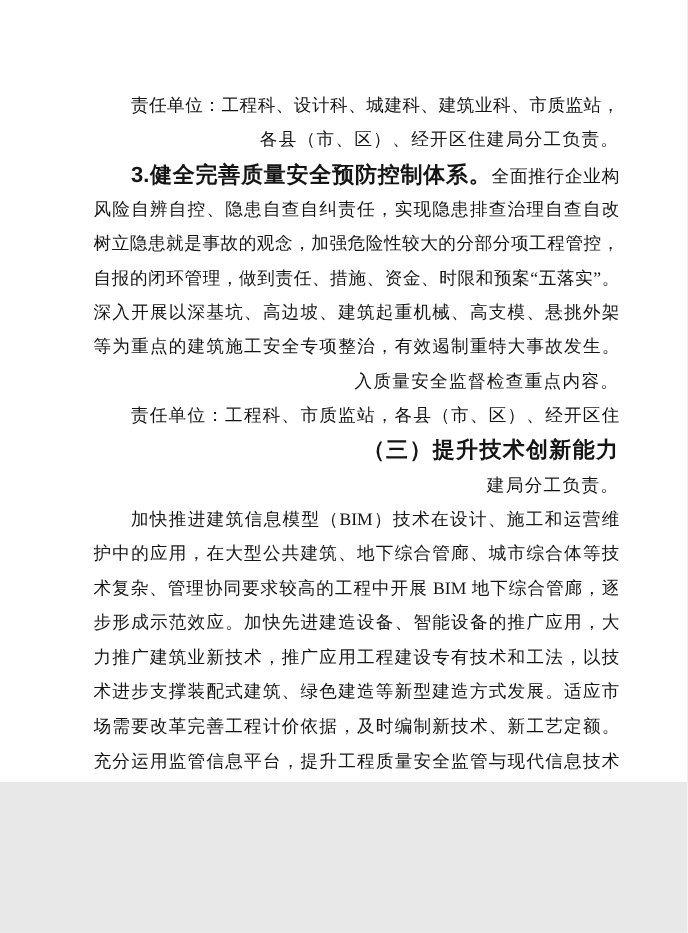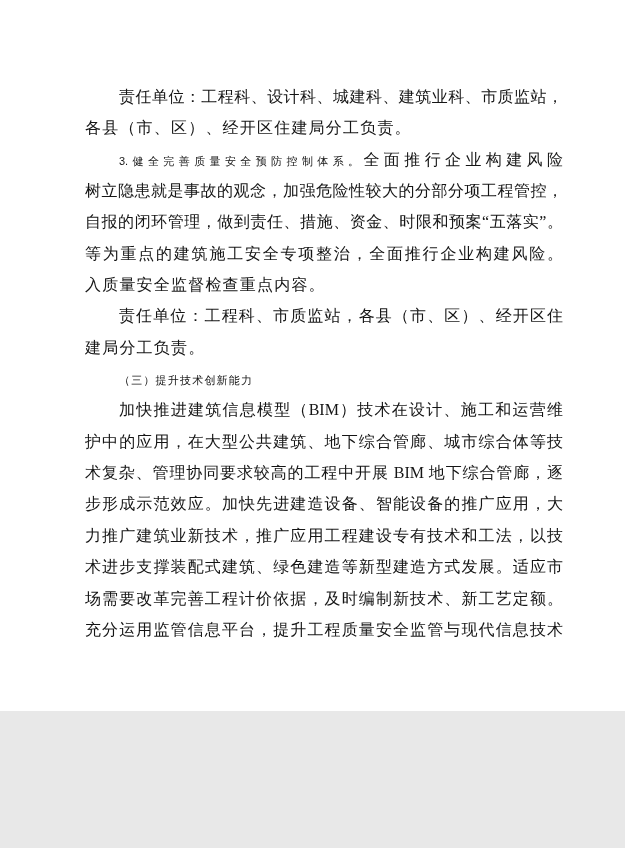--- a/index.html
+++ b/index.html
@@ -28,30 +28,30 @@
     font-size: 16px;
     white-space: normal;
     overflow: hidden;
   }
   .line.justify {
     text-align: justify;
     text-align-last: justify;
     text-justify: inter-character;
   }
   .line.plain {
-    text-align: left;
+    text-align: right;
     letter-spacing: 1.2px;
   }
   .line.indent {
     text-indent: 34px;
   }
   .bold {
-    font-weight: normal;
+    font-weight: bold;
     font-family: "Liberation Sans", sans-serif;
-    font-size: 11px;
+    font-size: 20px;
   }
   .footer {
     position: absolute;
     left: 0;
     top: 792px;
     width: 100%;
     height: 22px;
     line-height: 22px;
     text-align: center;
     font-size: 17px;
@@ -60,27 +60,29 @@
   }
 </style>
 </head>
 <body>
 
 <div class="page">
   <div class="text-block" id="text-block">
       <div class="line justify indent"><span>责任单位：工程科、设计科、城建科、建筑业科、市质监站，</span></div>
       <div class="line plain"><span>各县（市、区）、经开区住建局分工负责。</span></div>
       <div class="line justify indent"><span class="bold">3.健全完善质量安全预防控制体系。</span><span>全面推行企业构建风险</span></div>
+      <div class="line justify"><span>风险自辨自控、隐患自查自纠责任，实现隐患排查治理自查自改</span></div>
       <div class="line justify"><span>树立隐患就是事故的观念，加强危险性较大的分部分项工程管控，</span></div>
       <div class="line justify"><span>自报的闭环管理，做到责任、措施、资金、时限和预案“五落实”。</span></div>
-      <div class="line justify"><span>等为重点的建筑施工安全专项整治，全面推行企业构建风险。</span></div>
+      <div class="line justify"><span>深入开展以深基坑、高边坡、建筑起重机械、高支模、悬挑外架</span></div>
+      <div class="line justify"><span>等为重点的建筑施工安全专项整治，有效遏制重特大事故发生。</span></div>
       <div class="line plain"><span>入质量安全监督检查重点内容。</span></div>
       <div class="line justify indent"><span>责任单位：工程科、市质监站，各县（市、区）、经开区住</span></div>
+      <div class="line plain indent"><span class="bold">（三）提升技术创新能力</span></div>
       <div class="line plain"><span>建局分工负责。</span></div>
-      <div class="line plain indent"><span class="bold">（三）提升技术创新能力</span></div>
       <div class="line justify indent"><span>加快推进建筑信息模型（BIM）技术在设计、施工和运营维</span></div>
       <div class="line justify"><span>护中的应用，在大型公共建筑、地下综合管廊、城市综合体等技</span></div>
       <div class="line justify"><span>术复杂、管理协同要求较高的工程中开展 BIM 地下综合管廊，逐</span></div>
       <div class="line justify"><span>步形成示范效应。加快先进建造设备、智能设备的推广应用，大</span></div>
       <div class="line justify"><span>力推广建筑业新技术，推广应用工程建设专有技术和工法，以技</span></div>
       <div class="line justify"><span>术进步支撑装配式建筑、绿色建造等新型建造方式发展。适应市</span></div>
       <div class="line justify"><span>场需要改革完善工程计价依据，及时编制新技术、新工艺定额。</span></div>
       <div class="line justify"><span>充分运用监管信息平台，提升工程质量安全监管与现代信息技术</span></div>
     </div>
   <div class="footer">

